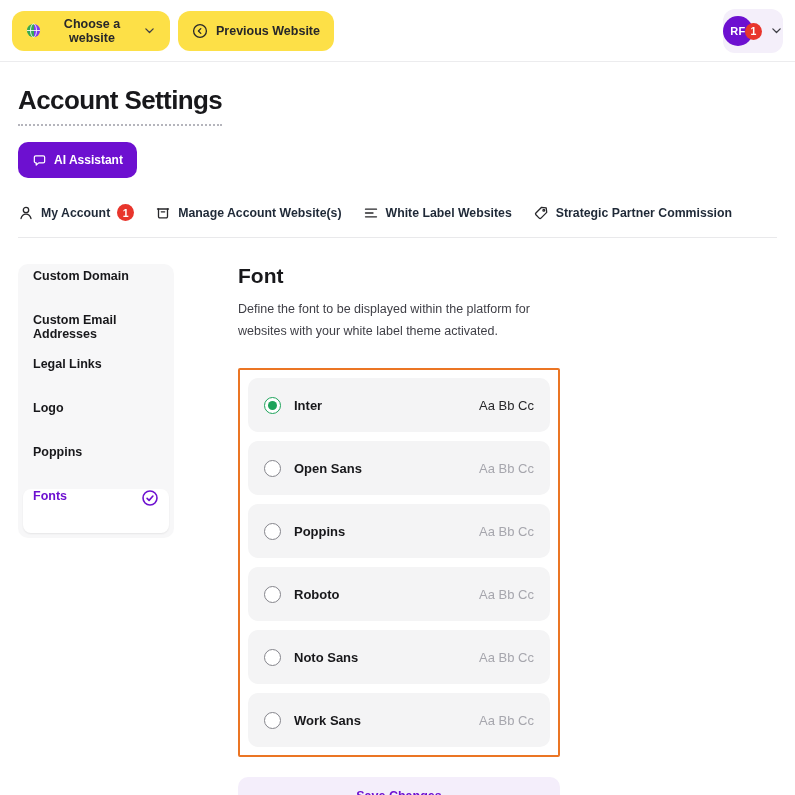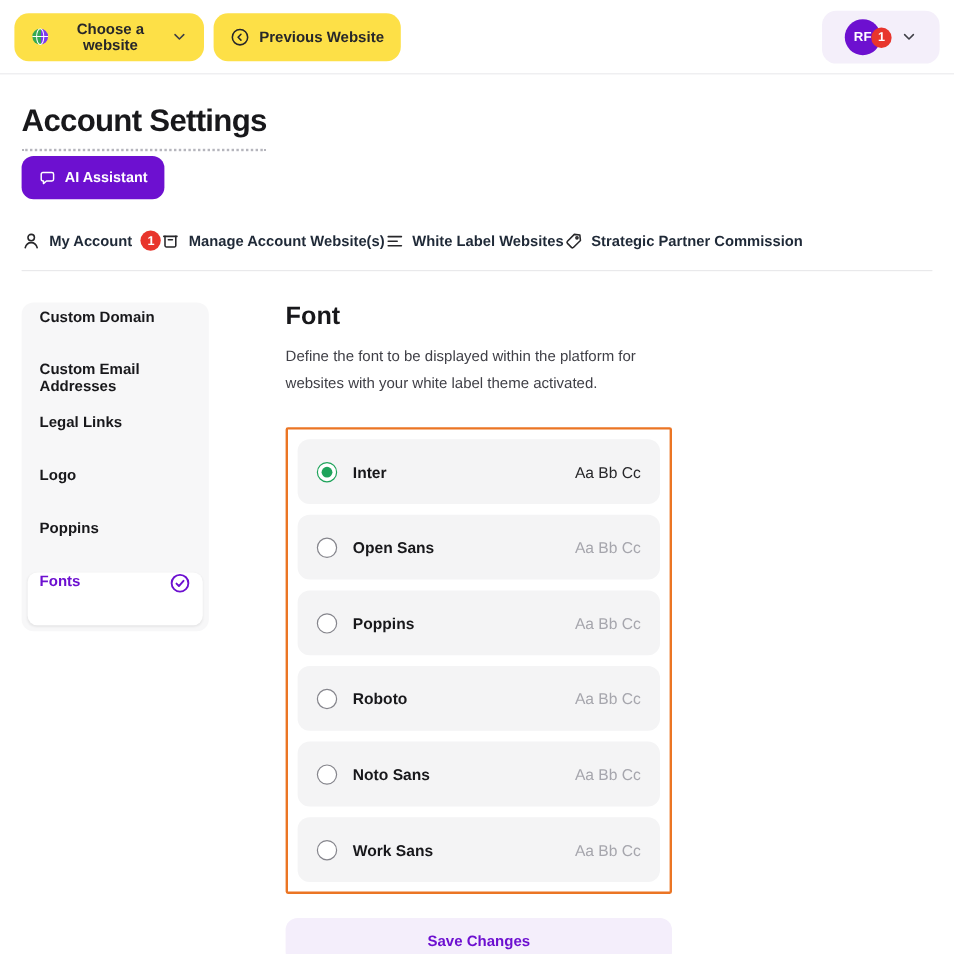--- a/index.html
+++ b/index.html
@@ -16,40 +16,40 @@
             padding:0 12px; border-bottom:1px solid #ececee; }
   .tb-left { display:flex; align-items:center; gap:8px; }
   .tb-btn { display:inline-flex; align-items:center; gap:8px; background:#fde047;
             border-radius:12px; height:40px; padding:0 14px; font-size:12.5px;
             font-weight:600; color:#27272a; }
   .tb-btn.choose { width:158px; }
   .tb-btn.choose .chev { margin-left:auto; }
   .chev { display:inline-flex; color:#3f3f46; }
   .icn { display:inline-flex; align-items:center; }
   .avatar-group { display:inline-flex; align-items:center; gap:5px; background:#f4effa;
-                  border-radius:12px; height:44px; padding:0 19px; }
+                  border-radius:12px; height:44px; padding:0 0; }
   .avatar-wrap { position:relative; width:42px; height:30px; display:inline-block; }
   .avatar { position:absolute; left:0; top:0; width:30px; height:30px; border-radius:50%;
             background:var(--accent); color:#fff; font-size:11px; font-weight:700;
             display:flex; align-items:center; justify-content:center; letter-spacing:.3px; }
   .avatar-badge { position:absolute; left:22px; top:7px; width:17px; height:17px; border-radius:50%;
                   background:var(--red); color:#fff; font-size:10.5px; font-weight:700;
                   display:flex; align-items:center; justify-content:center; }
 
   
   .page-head { display:flex; align-items:flex-start; justify-content:space-between;
                padding:22px 36px 14px 18px;flex-direction:column; }
   .page-title { font-size:26px; font-weight:700; margin:0; letter-spacing:-.6px; line-height:32px;
                 border-bottom:2px dotted #b5b5bc; padding-bottom:8px; display:inline-block; }
   .ai-btn { display:inline-flex; align-items:center; gap:7px; background:var(--accent); color:#fff;
             height:36px; padding:0 14px; border-radius:10px; font-size:12px; font-weight:700;
-            margin-top:4px; }
-
-  
-  .tabs { display:flex; align-items:center; margin:0 18px;
+            margin-top:16px; }
+
+  
+  .tabs { display:flex; align-items:center; gap:21px; margin:0 18px;
           border-bottom:1px solid #e9e9eb; font-size:12.3px; }
   .tab { display:inline-flex; align-items:center; gap:7px; padding:12px 0 16px; position:relative;
          color:#1f2937; font-weight:600; white-space:nowrap; }
   .tab-icon { display:inline-flex; color:#27272a; }
   .tab-badge { width:17px; height:17px; border-radius:50%; background:var(--red); color:#fff;
                font-size:10.5px; font-weight:700; display:inline-flex; align-items:center;
                justify-content:center; }
   .tab .ind { position:absolute; left:-5px; right:-5px; bottom:-2px; height:4px;
               background:#4b4b52; }
   .tab .hl { position:absolute; left:-11px; right:-11px; top:-6px; bottom:0px;

